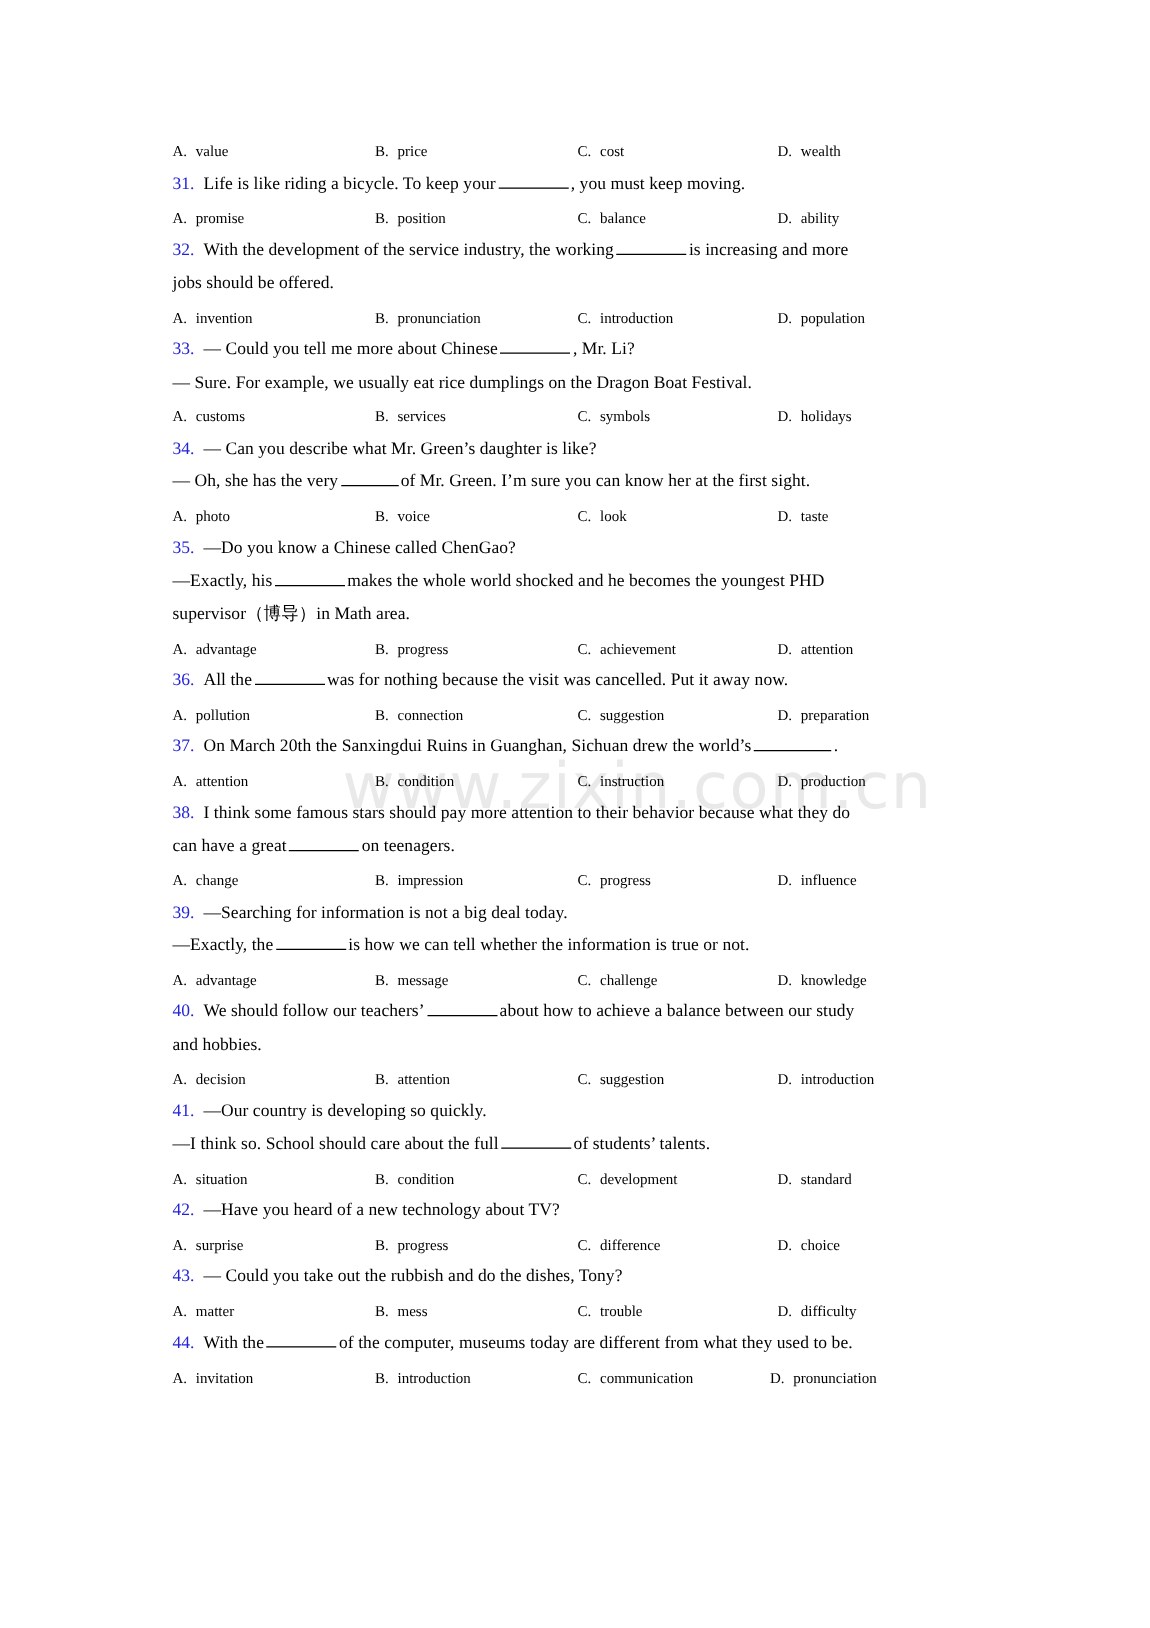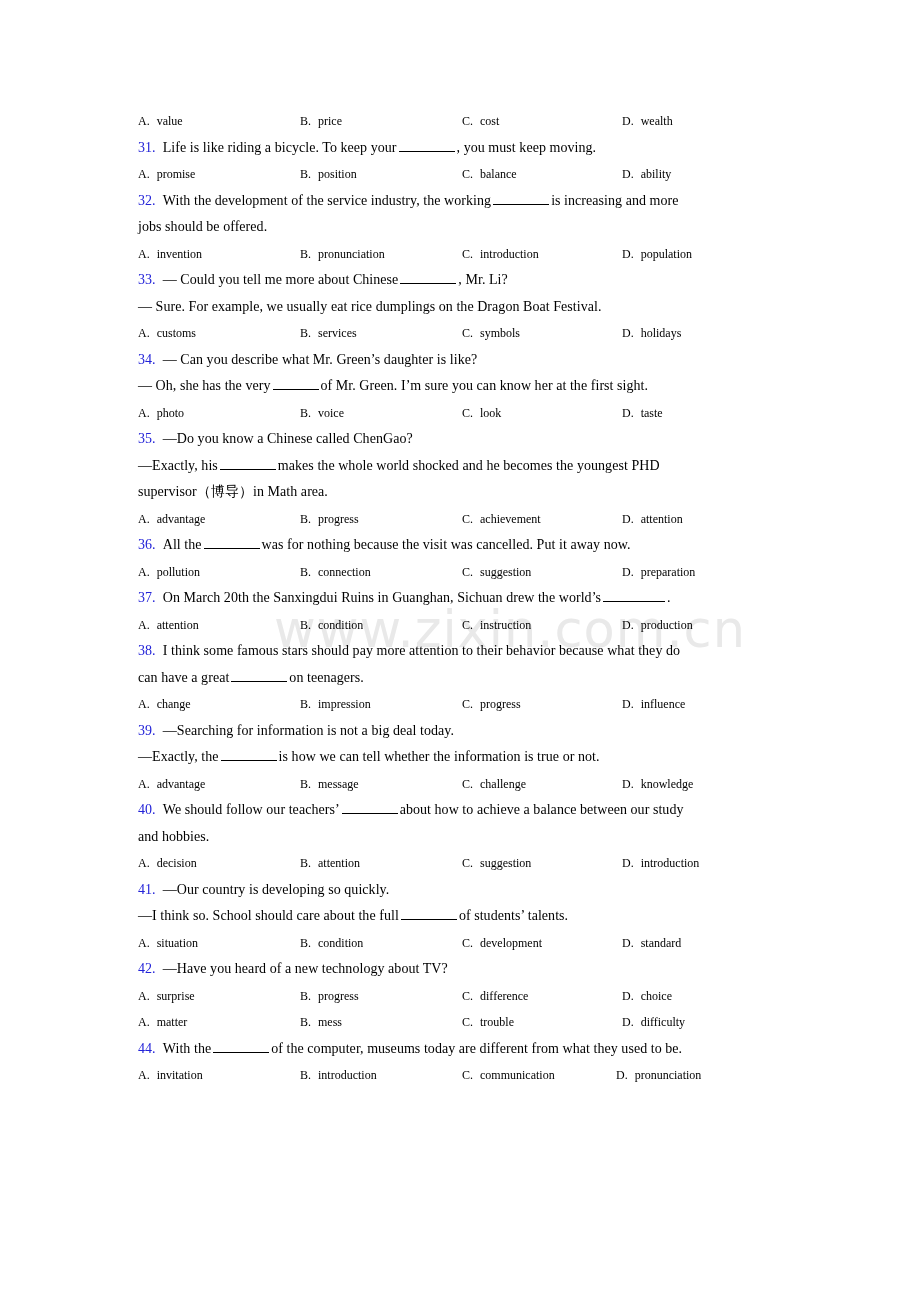--- a/index.html
+++ b/index.html
@@ -194,20 +194,21 @@
         <div class="opt c3"><span class="tag">C.</span><span class="txt">development</span></div>
         <div class="opt c4"><span class="tag">D.</span><span class="txt">standard</span></div>
       </div>
       <div class="line"><span class="qnum">42.</span>&nbsp;&nbsp;<span>—Have you heard of a new technology about TV?</span></div>
       <div class="opts">
         <div class="opt c1"><span class="tag">A.</span><span class="txt">surprise</span></div>
         <div class="opt c2"><span class="tag">B.</span><span class="txt">progress</span></div>
         <div class="opt c3"><span class="tag">C.</span><span class="txt">difference</span></div>
         <div class="opt c4"><span class="tag">D.</span><span class="txt">choice</span></div>
       </div>
+      <div class="line"><span class="qnum">43.</span>&nbsp;&nbsp;<span>— Could you take out the rubbish and do the dishes, Tony?</span></div>
       <div class="opts">
         <div class="opt c1"><span class="tag">A.</span><span class="txt">matter</span></div>
         <div class="opt c2"><span class="tag">B.</span><span class="txt">mess</span></div>
         <div class="opt c3"><span class="tag">C.</span><span class="txt">trouble</span></div>
         <div class="opt c4"><span class="tag">D.</span><span class="txt">difficulty</span></div>
       </div>
       <div class="line"><span class="qnum">44.</span>&nbsp;&nbsp;<span>With the</span><span class="blank w1"></span><span>of the computer, museums today are different from what they used to be.</span></div>
       <div class="opts">
         <div class="opt c1"><span class="tag">A.</span><span class="txt">invitation</span></div>
         <div class="opt c2"><span class="tag">B.</span><span class="txt">introduction</span></div>

